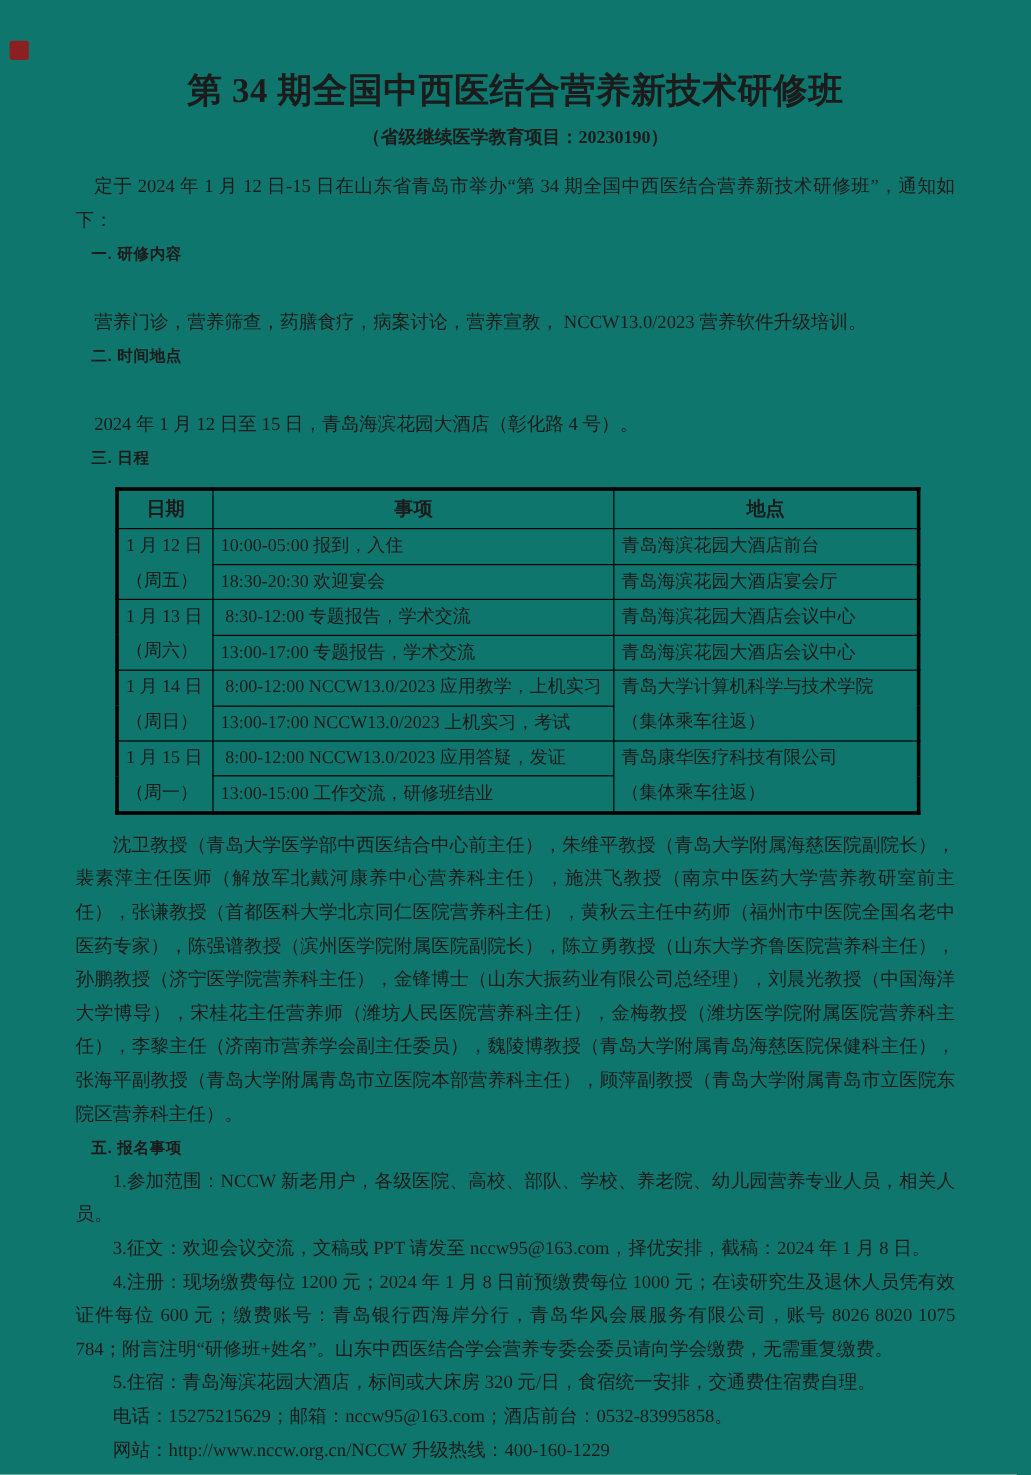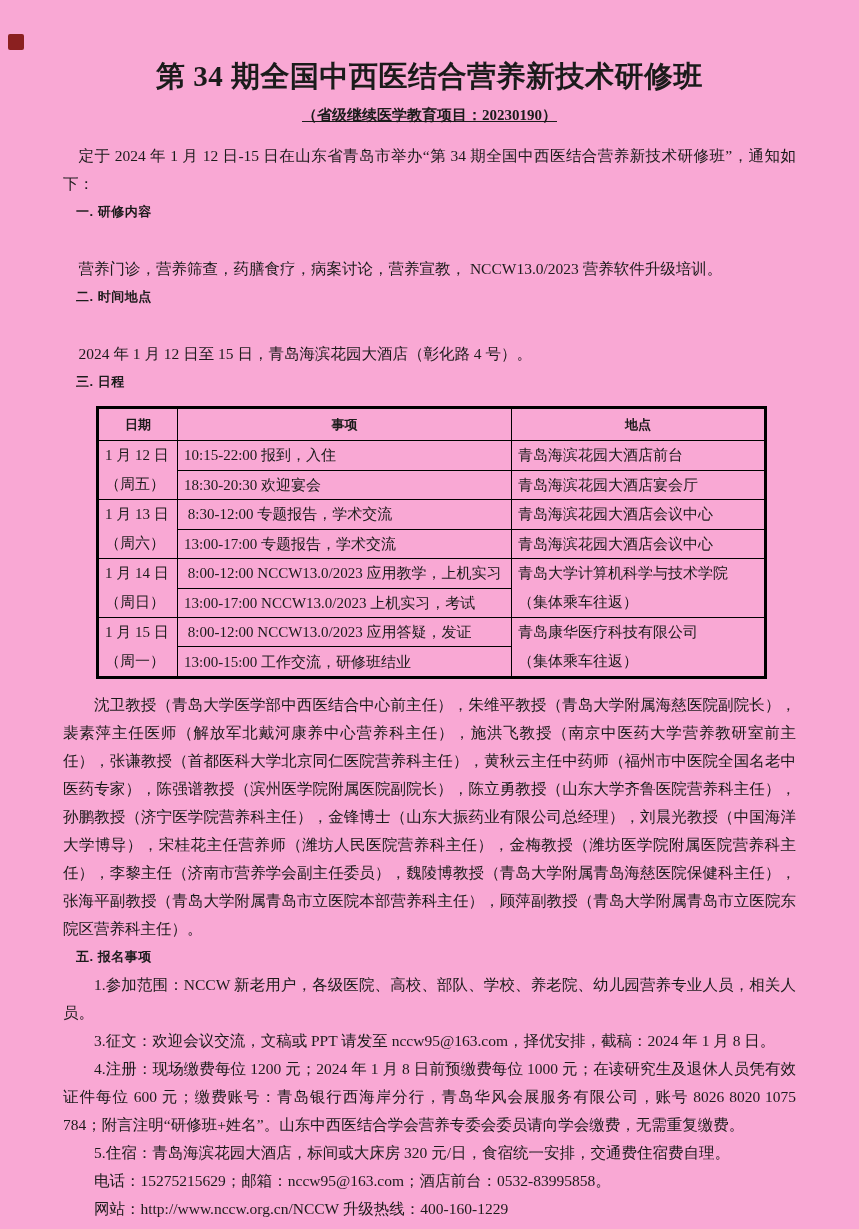--- a/index.html
+++ b/index.html
@@ -1,21 +1,21 @@
 <!DOCTYPE html>
 <html><head>
 <meta charset="utf-8">
 <style>
   html,body { margin:0; padding:0; background:#ffffff; }
   .page {
     position: relative;
     width: 859px;
     height: 1229px;
     margin: 0 auto;
-    background: #f9a8d4;
+    background: #0f766e;
     color: #1b1b1b;
     font-family: "Liberation Serif", "DejaVu Serif", serif;
     font-size: 15.5px;
     line-height: 28px;
     overflow: hidden;
   }
   .corner-marker {
     position: absolute;
     left: 8px; top: 34px;
     width: 16px; height: 16px;
@@ -30,21 +30,20 @@
     letter-spacing: 0.5px;
     margin-top: 56px;
     white-space: nowrap;
   }
   .doc-subtitle {
     text-align: center;
     font-size: 15px;
     line-height: 26px;
     font-weight: bold;
     margin-top: 6px;
-    text-decoration: underline;
   }
   p { margin: 0; }
   .intro { margin-top: 14px; text-indent: 1em; text-align: justify; }
   .sec-heading {
     font-family: "Liberation Sans", "DejaVu Sans", sans-serif;
     font-size: 13px;
     font-weight: bold;
     text-indent: 1em;
     letter-spacing: 0.5px;
   }
@@ -60,21 +59,21 @@
     font-size: 15px;
   }
   .sched th, .sched td {
     border: 1px solid #000;
     padding: 0 6px;
     vertical-align: middle;
   }
   .sched th {
     height: 31px;
     font-weight: bold;
-    font-size: 13px;
+    font-size: 16px;
   }
   .sched tr.sub { height: 29px; }
   .c-date { padding-left: 9px; }
   .c-date div, .c-place-m div { height: 29px; line-height: 29px; }
   .c-event { text-align: left; white-space: pre-wrap; padding-left: 7px; }
   .c-place { text-align: left; padding-left: 11px; }
   .c-place-m { text-align: left; padding-left: 11px; }
 
   .contact { text-indent: 2em; }
   .hotline-gap { }
@@ -111,21 +110,21 @@
         <th>日期</th>
         <th>事项</th>
         <th>地点</th>
       </tr>
 
       <tr class="sub">
         <td class="c-date" rowspan="2">
           <div>1 月 12 日</div>
           <div>（周五）</div>
         </td>
-        <td class="c-event">10:15-22:00 报到，入住</td>
+        <td class="c-event">10:00-05:00 报到，入住</td>
         <td class="c-place">青岛海滨花园大酒店前台</td>
       </tr>
       <tr class="sub">
         <td class="c-event">18:30-20:30 欢迎宴会</td>
         <td class="c-place">青岛海滨花园大酒店宴会厅</td>
       </tr>
 
       <tr class="sub">
         <td class="c-date" rowspan="2">
           <div>1 月 13 日</div>

